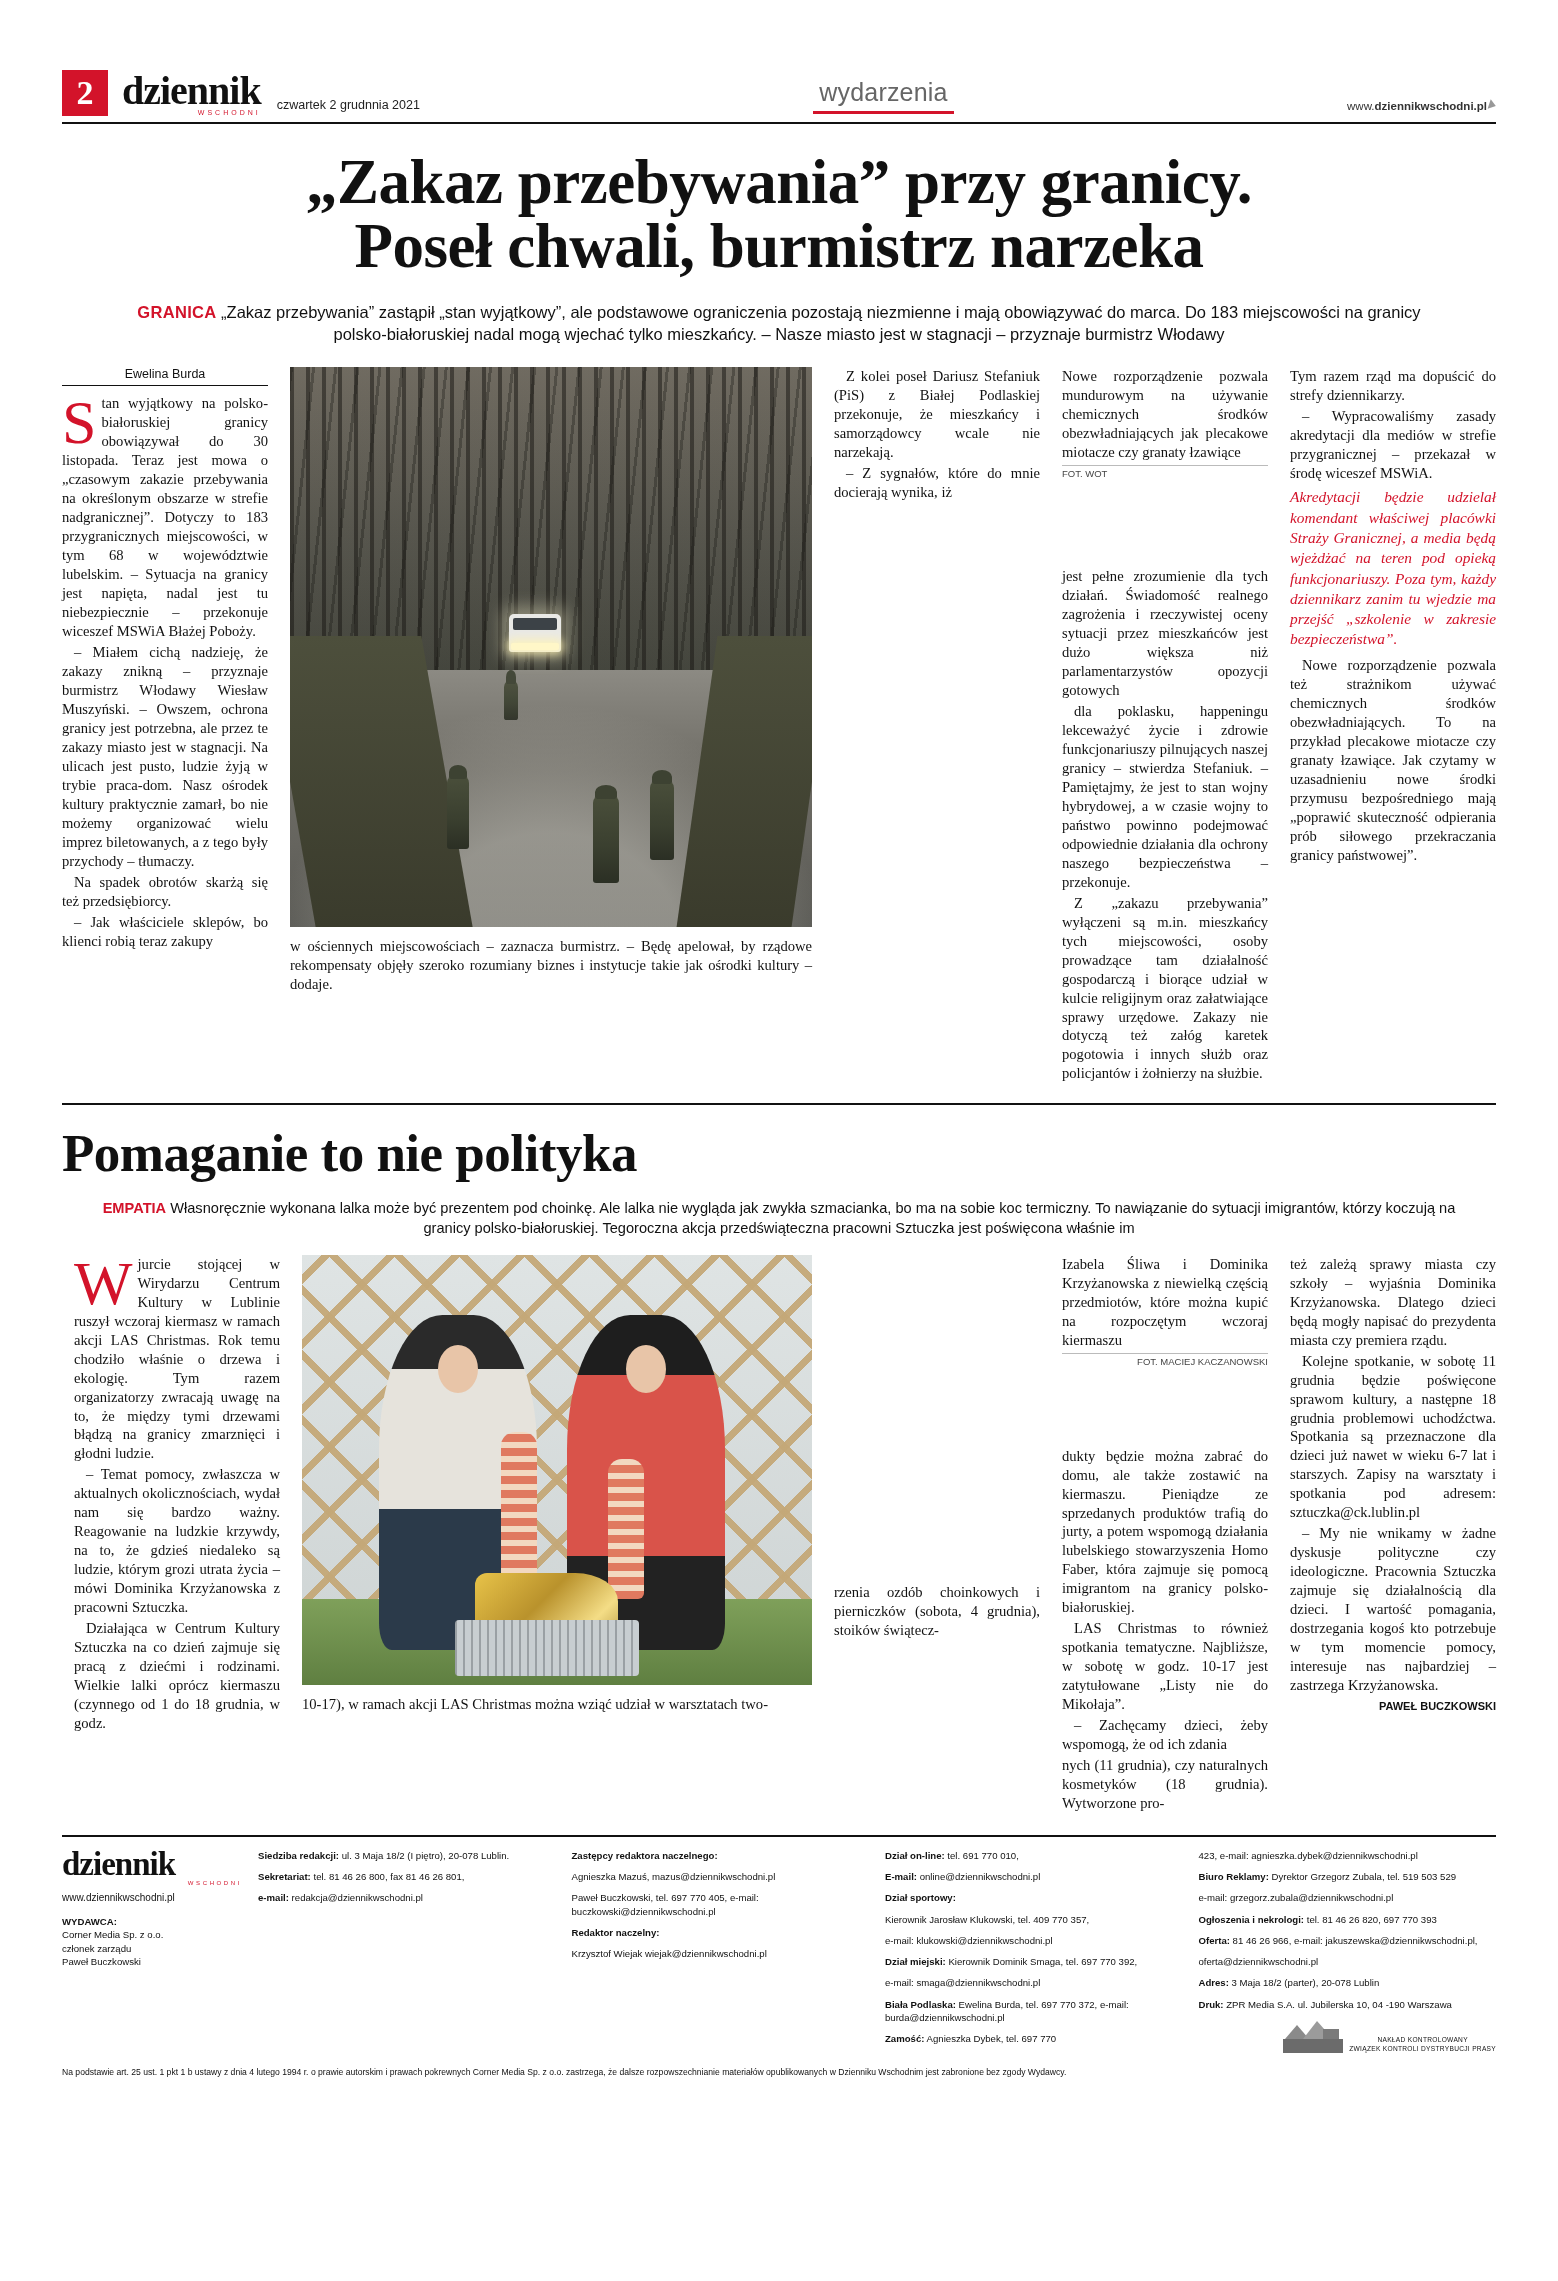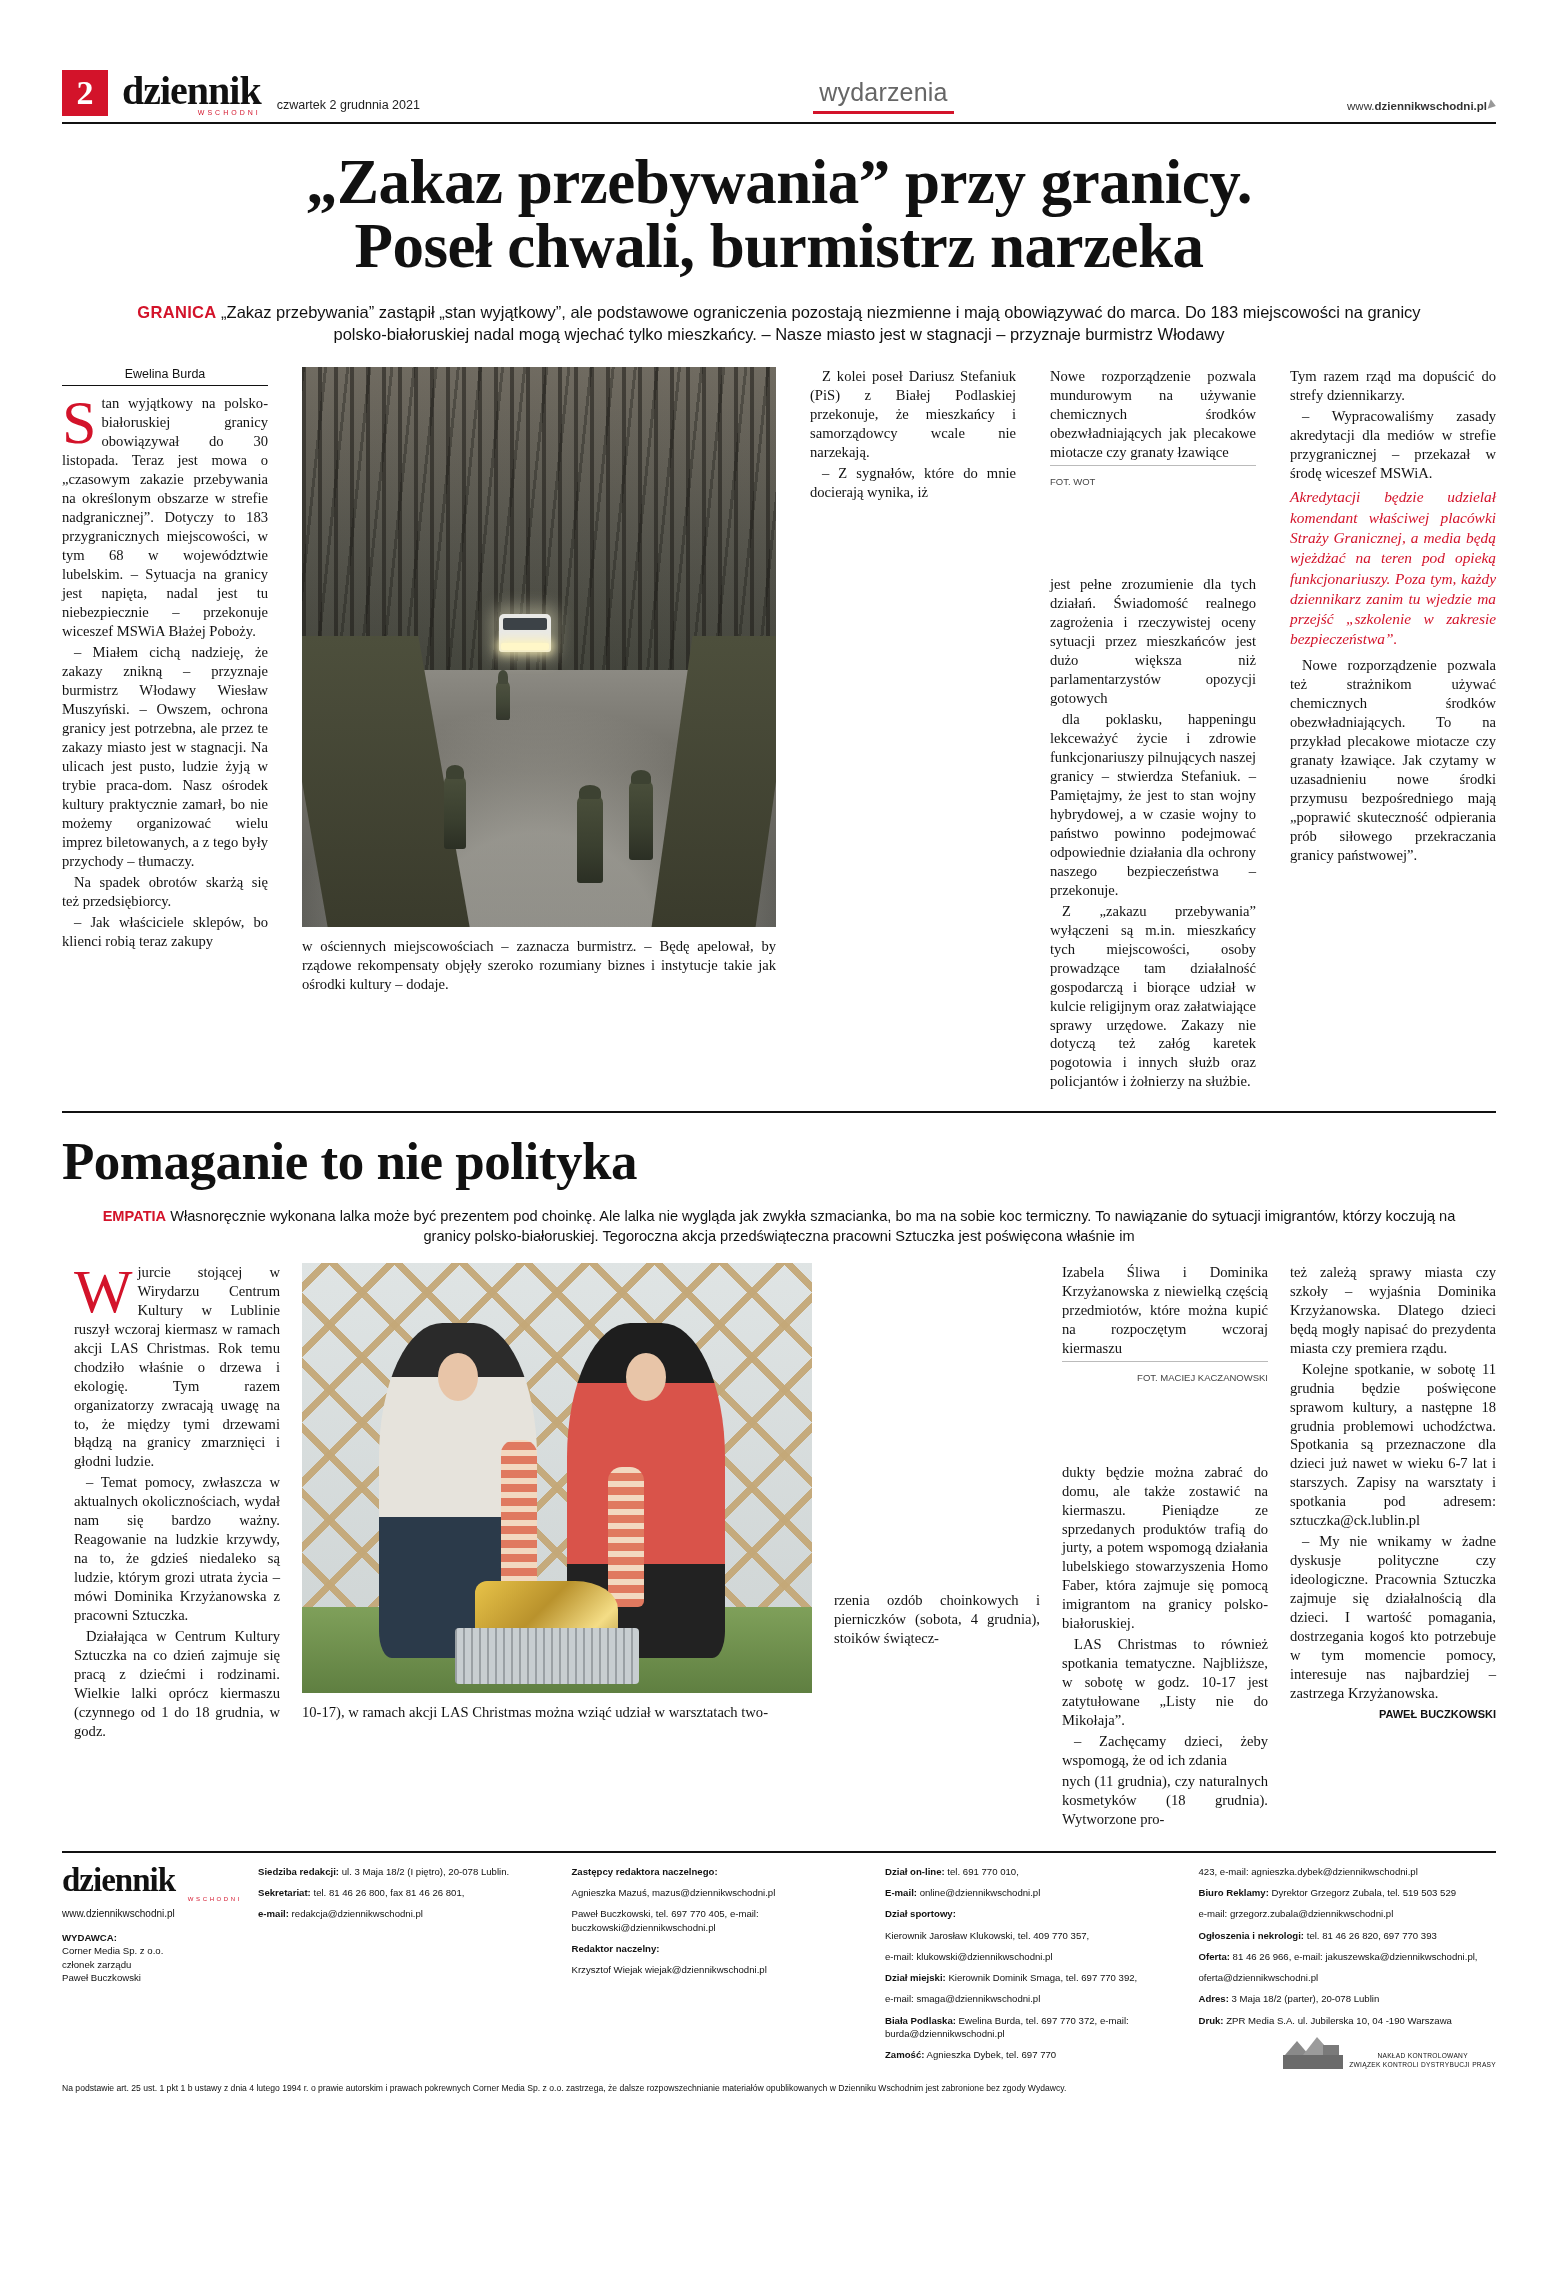--- a/index.html
+++ b/index.html
@@ -113,21 +113,21 @@
   .lead .kicker {
     color: #d3132a;
     font-weight: bold;
     letter-spacing: .3px;
   }
 
   
   .article {
     display: grid;
     grid-template-columns: 206px 1fr 206px 206px 206px;
-    gap: 34px;
+    gap: 22px;
     margin-top: 22px;
   }
   .col { position: relative; }
   .byline {
     font-family: "Liberation Sans", sans-serif;
     font-size: 12.5px;
     text-align: center;
     border-bottom: 1px solid #111;
     padding-bottom: 4px;
     margin-bottom: 8px;
@@ -156,21 +156,21 @@
     position: relative;
     overflow: hidden;
     background: #5d6a5f;
   }
   .photo-1 { height: 560px; }
   .photo-credit {
     font-family: "Liberation Sans", sans-serif;
     font-size: 9.5px;
     color: #444;
     border-top: 1px solid #bbb;
-    padding-top: 10px;
+    padding-top: 2px;
     margin-top: 3px;
   }
   .caption {
     font-family: "Liberation Serif", serif;
     font-size: 14.6px;
     line-height: 1.30;
     text-align: justify;
   }
   .pull-red {
     font-family: "Liberation Serif", serif;

